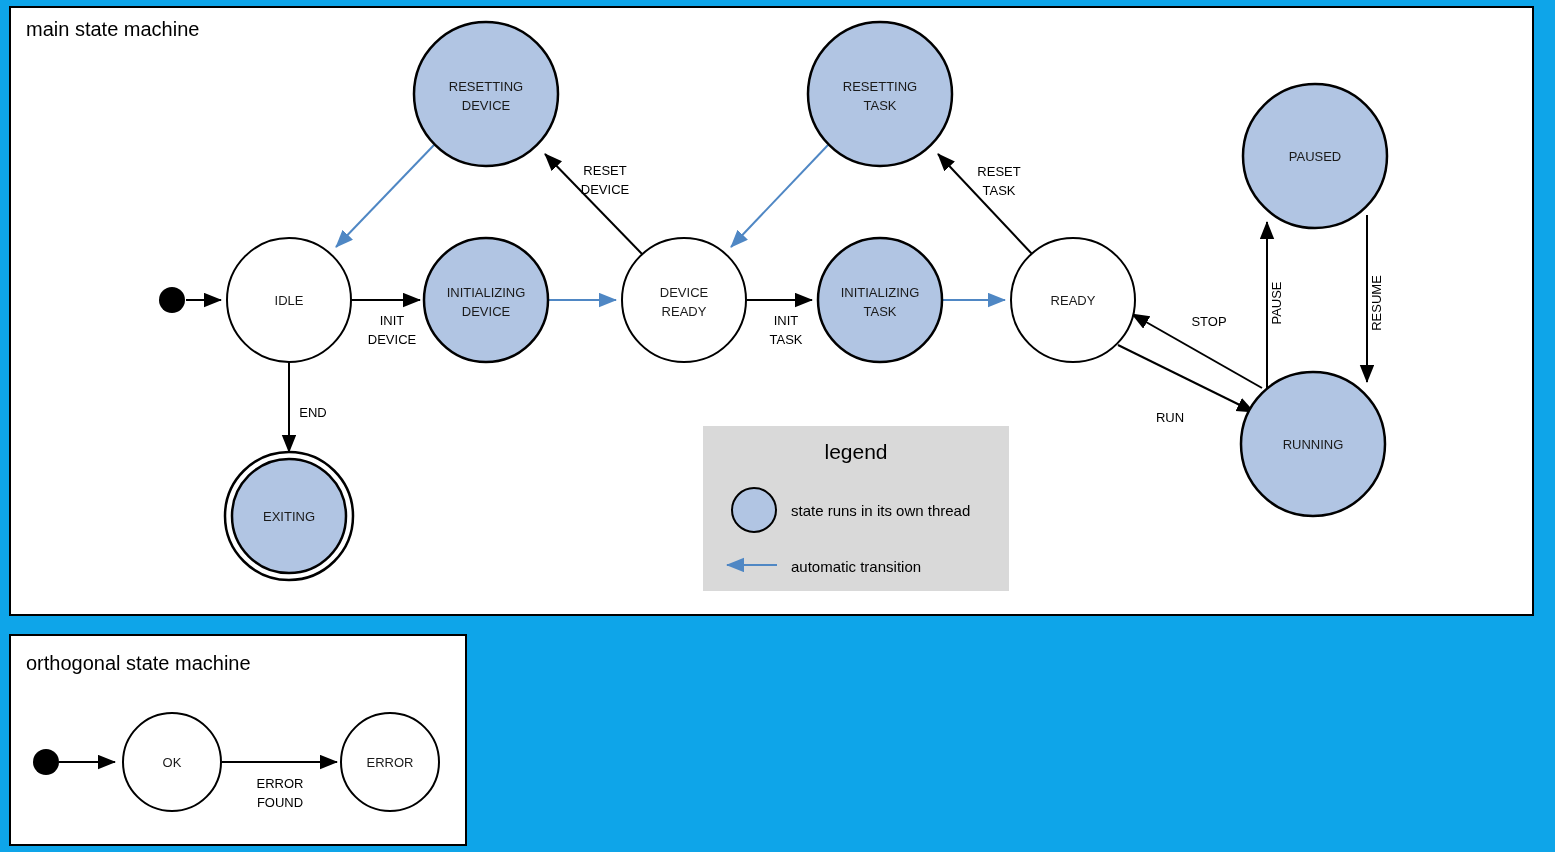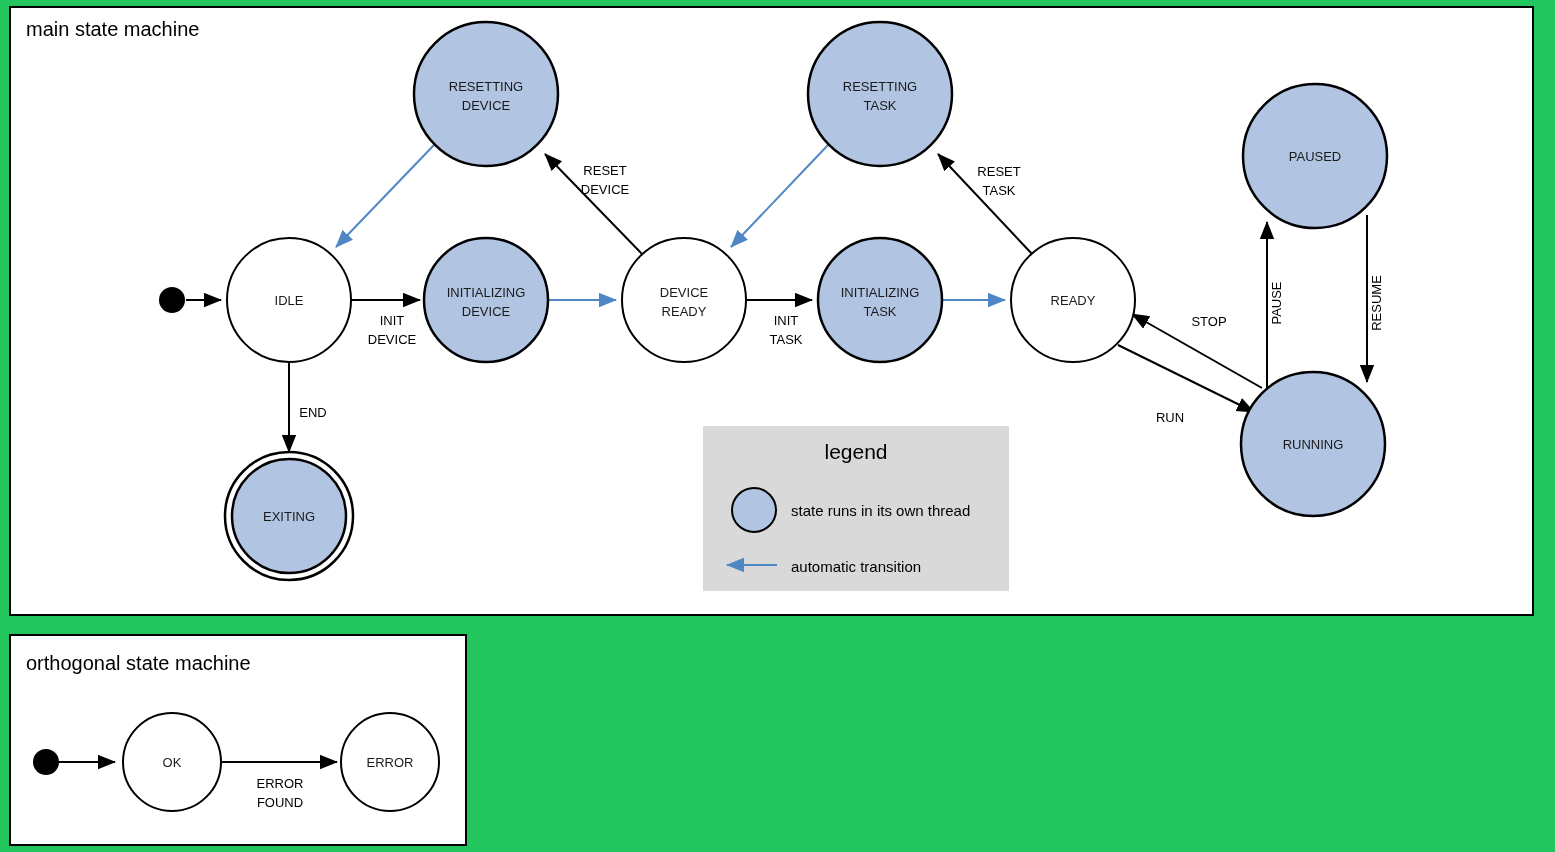--- a/index.html
+++ b/index.html
@@ -9,21 +9,21 @@
   }
   body {
     font-family: "Liberation Sans", sans-serif;
     color: #000000;
   }
   #canvas {
     position: relative;
     width: 1555px;
     height: 852px;
     overflow: hidden;
-    background: #22c55e;
+    background: #0ea5e9;
   }
   svg.diagram {
     position: absolute;
     left: 0;
     top: 0;
     width: 1555px;
     height: 852px;
   }
   .frame-rect {
     fill: #ffffff;

